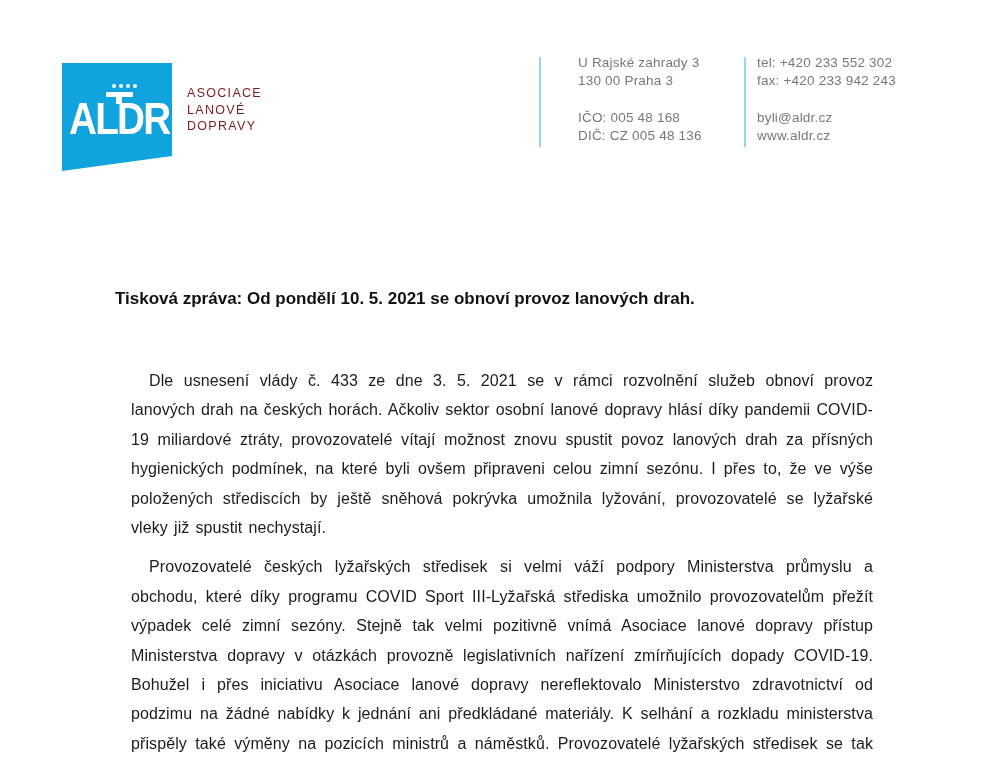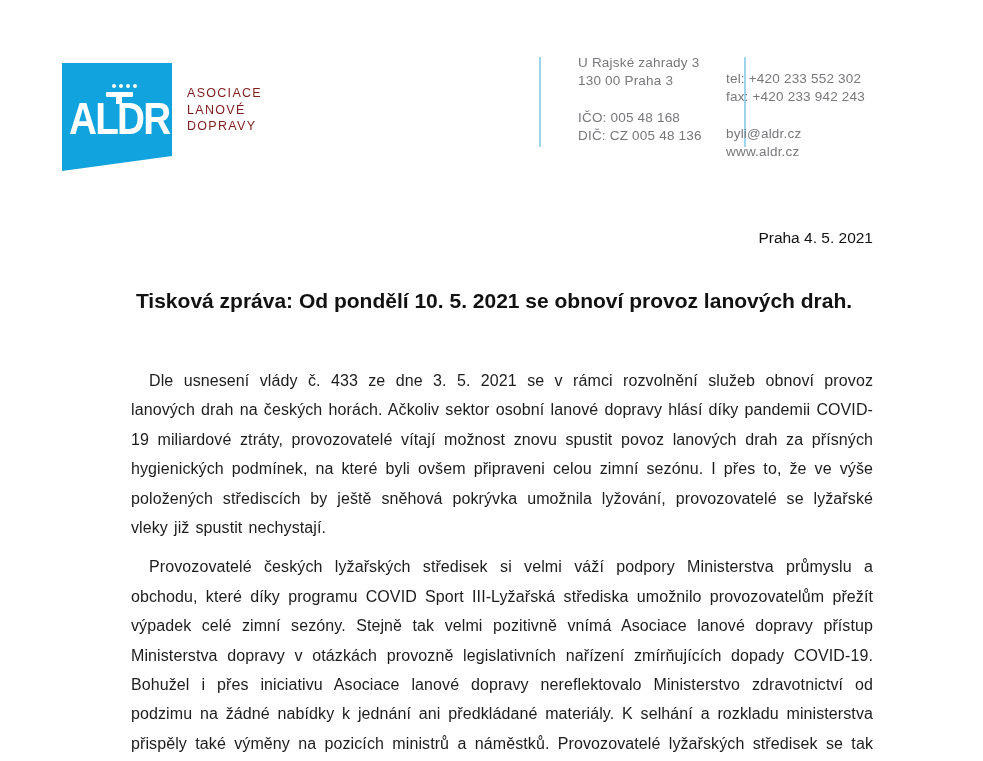--- a/index.html
+++ b/index.html
@@ -63,35 +63,34 @@
   }
   .rule-1 { left: 539px; }
   .rule-2 { left: 744px; }
   .contact {
     position: absolute; top: 54px;
     color: #77787b;
     font-size: 13.5px; line-height: 18.4px;
     letter-spacing: 0.2px;
   }
   .contact-1 { left: 553px; margin-left: 25px; }
-  .contact-2 { left: 726px; margin-top: 16px; }
+  .contact-2 { left: 757px; }
   .contact .gap { height: 18px; }
 
   
   .dateline {
     position: absolute; left: 115px; top: 229px;
     width: 758px; text-align: right;
     font-size: 15.5px; color: #111111;
   }
   .title {
     position: absolute; left: 115px; top: 289px;
     width: 758px;
-    font-size: 21px; font-weight: bold;
+    font-size: 17px; font-weight: bold;
     color: #111111;
-    text-align: center;
   }
   .letter-body {
     position: absolute; left: 115px; top: 366px;
     width: 758px;
     font-size: 16px; line-height: 29.4px;
     color: #1c1c1c;
     text-align: justify;
   }
   .letter-body p {
     margin: 0 0 10px 16px;
@@ -135,21 +134,20 @@
   <div class="rule rule-2"></div>
 
   <div class="contact contact-2">
     <div>tel: +420 233 552 302</div>
     <div>fax: +420 233 942 243</div>
     <div class="gap"></div>
     <div>byli@aldr.cz</div>
     <div>www.aldr.cz</div>
   </div>
 
-  <div class="dateline">Praha 4. 5. 2021</div>
 
   <div class="title">Tisková zpráva: Od pondělí 10. 5. 2021 se obnoví provoz lanových drah.</div>
 
   <div class="letter-body">
     <p>Dle usnesení vlády č. 433 ze dne 3. 5. 2021 se v rámci rozvolnění služeb obnoví provoz lanových drah na českých horách. Ačkoliv sektor osobní lanové dopravy hlásí díky pandemii COVID-19 miliardové ztráty, provozovatelé vítají možnost znovu spustit povoz lanových drah za přísných hygienických podmínek, na které byli ovšem připraveni celou zimní sezónu. I přes to, že ve výše položených střediscích by ještě sněhová pokrývka umožnila lyžování, provozovatelé se lyžařské vleky již spustit nechystají.</p>
     <p>Provozovatelé českých lyžařských středisek si velmi váží podpory Ministerstva průmyslu a obchodu, které díky programu COVID Sport III-Lyžařská střediska umožnilo provozovatelům přežít výpadek celé zimní sezóny. Stejně tak velmi pozitivně vnímá Asociace lanové dopravy přístup Ministerstva dopravy v otázkách provozně legislativních nařízení zmírňujících dopady COVID-19. Bohužel i přes iniciativu Asociace lanové dopravy nereflektovalo Ministerstvo zdravotnictví od podzimu na žádné nabídky k jednání ani předkládané materiály. K selhání a rozkladu ministerstva přispěly také výměny na pozicích ministrů a náměstků. Provozovatelé lyžařských středisek se tak žádné podpory ze strany ministerstva zdravotnictví nedočkali.</p>
   </div>
 
 </div>
 

